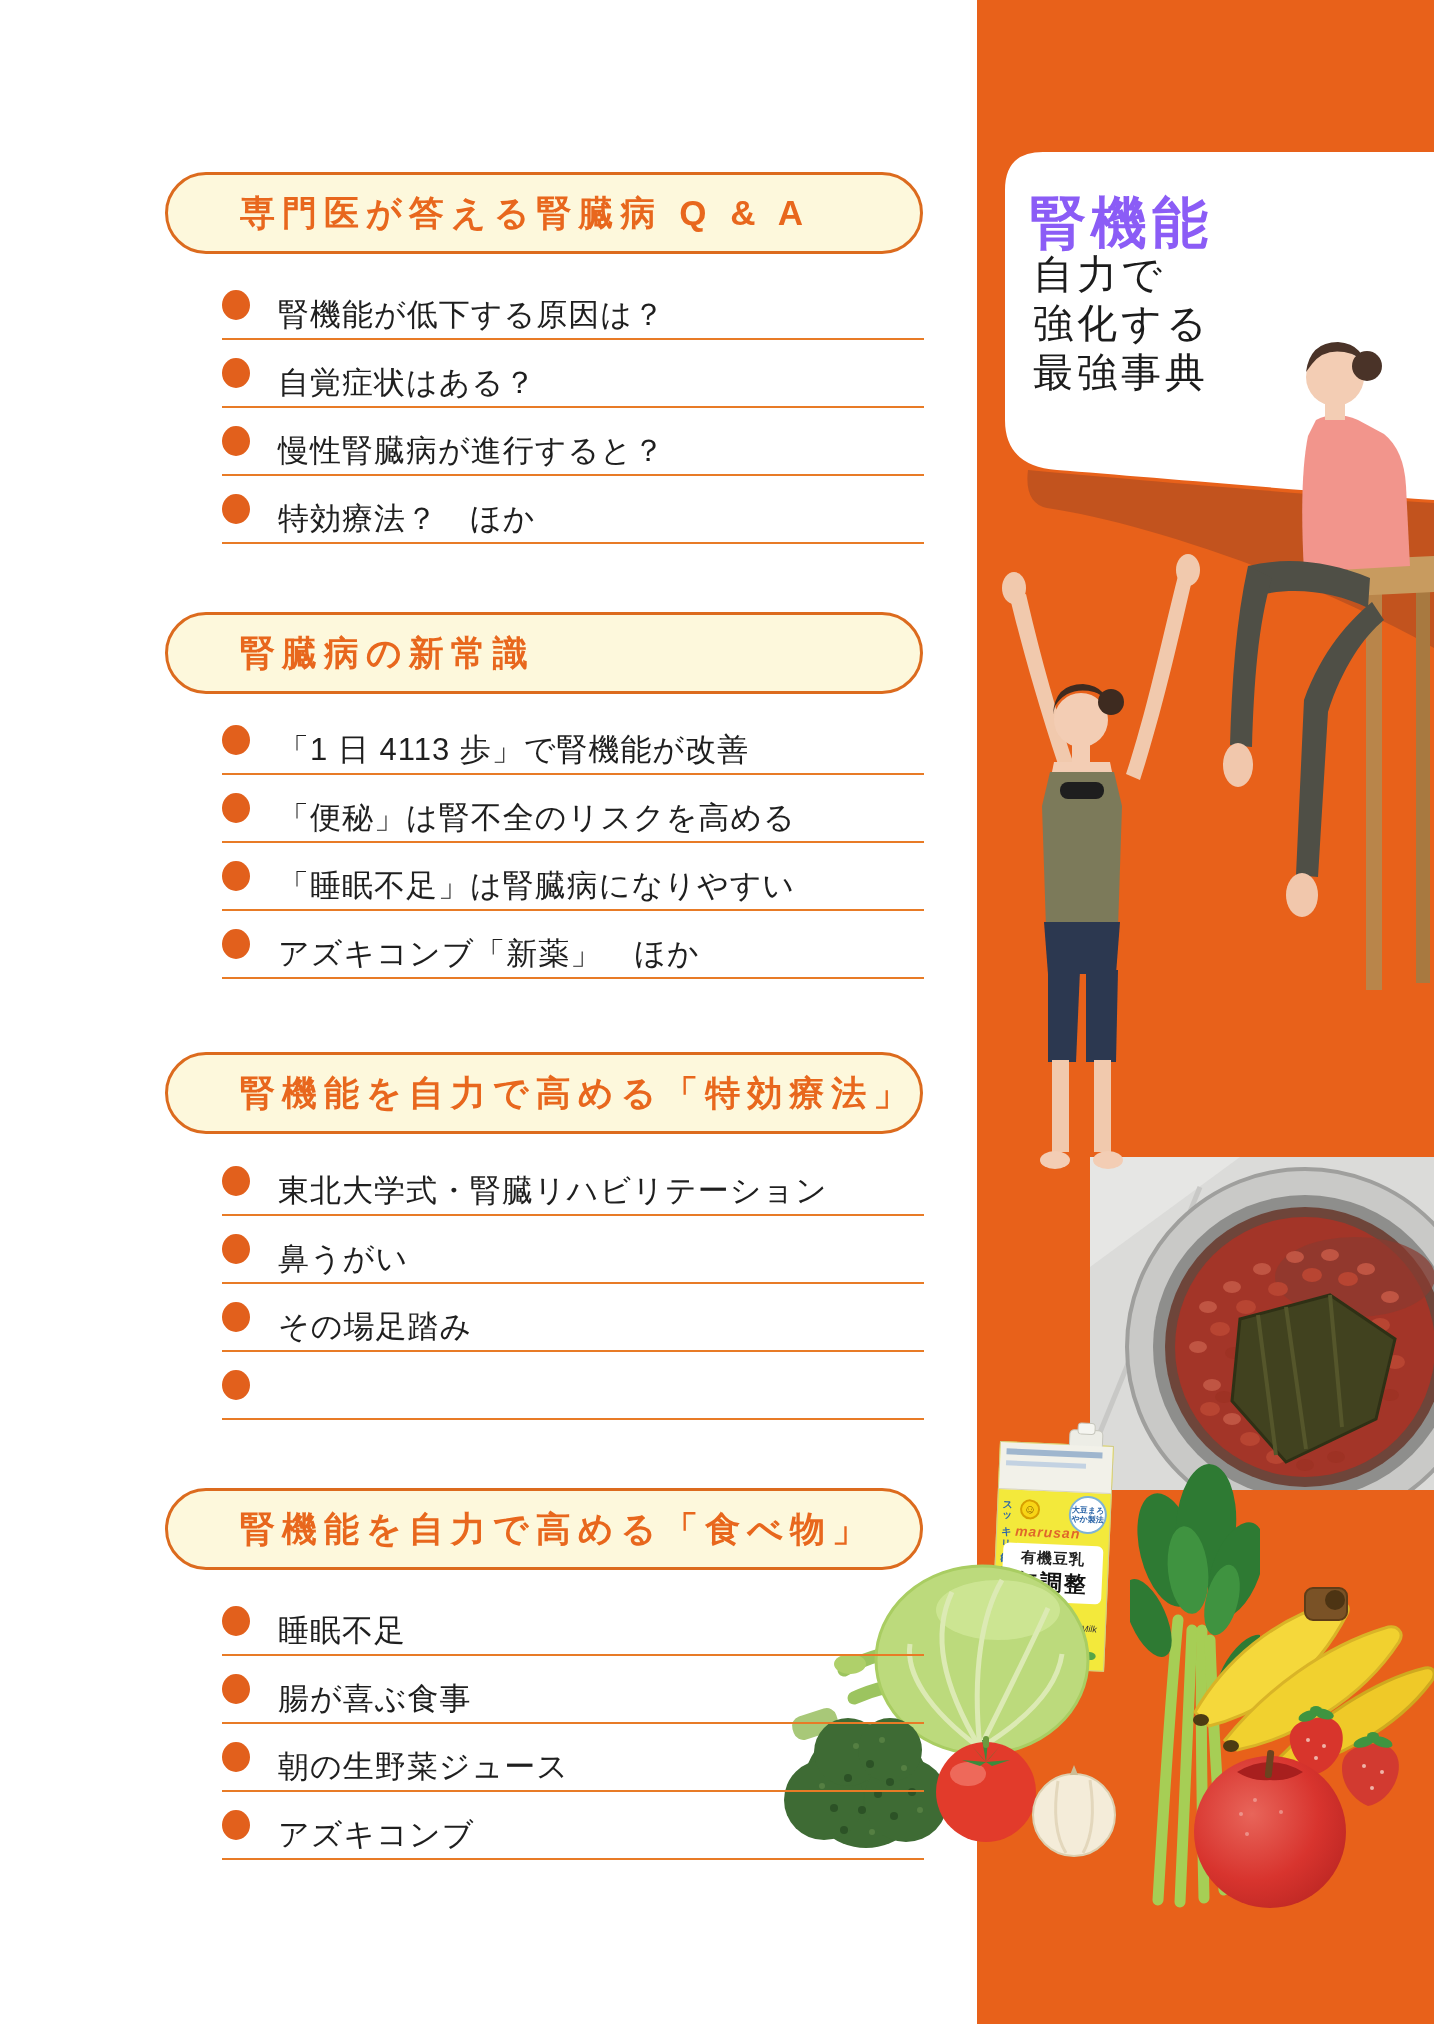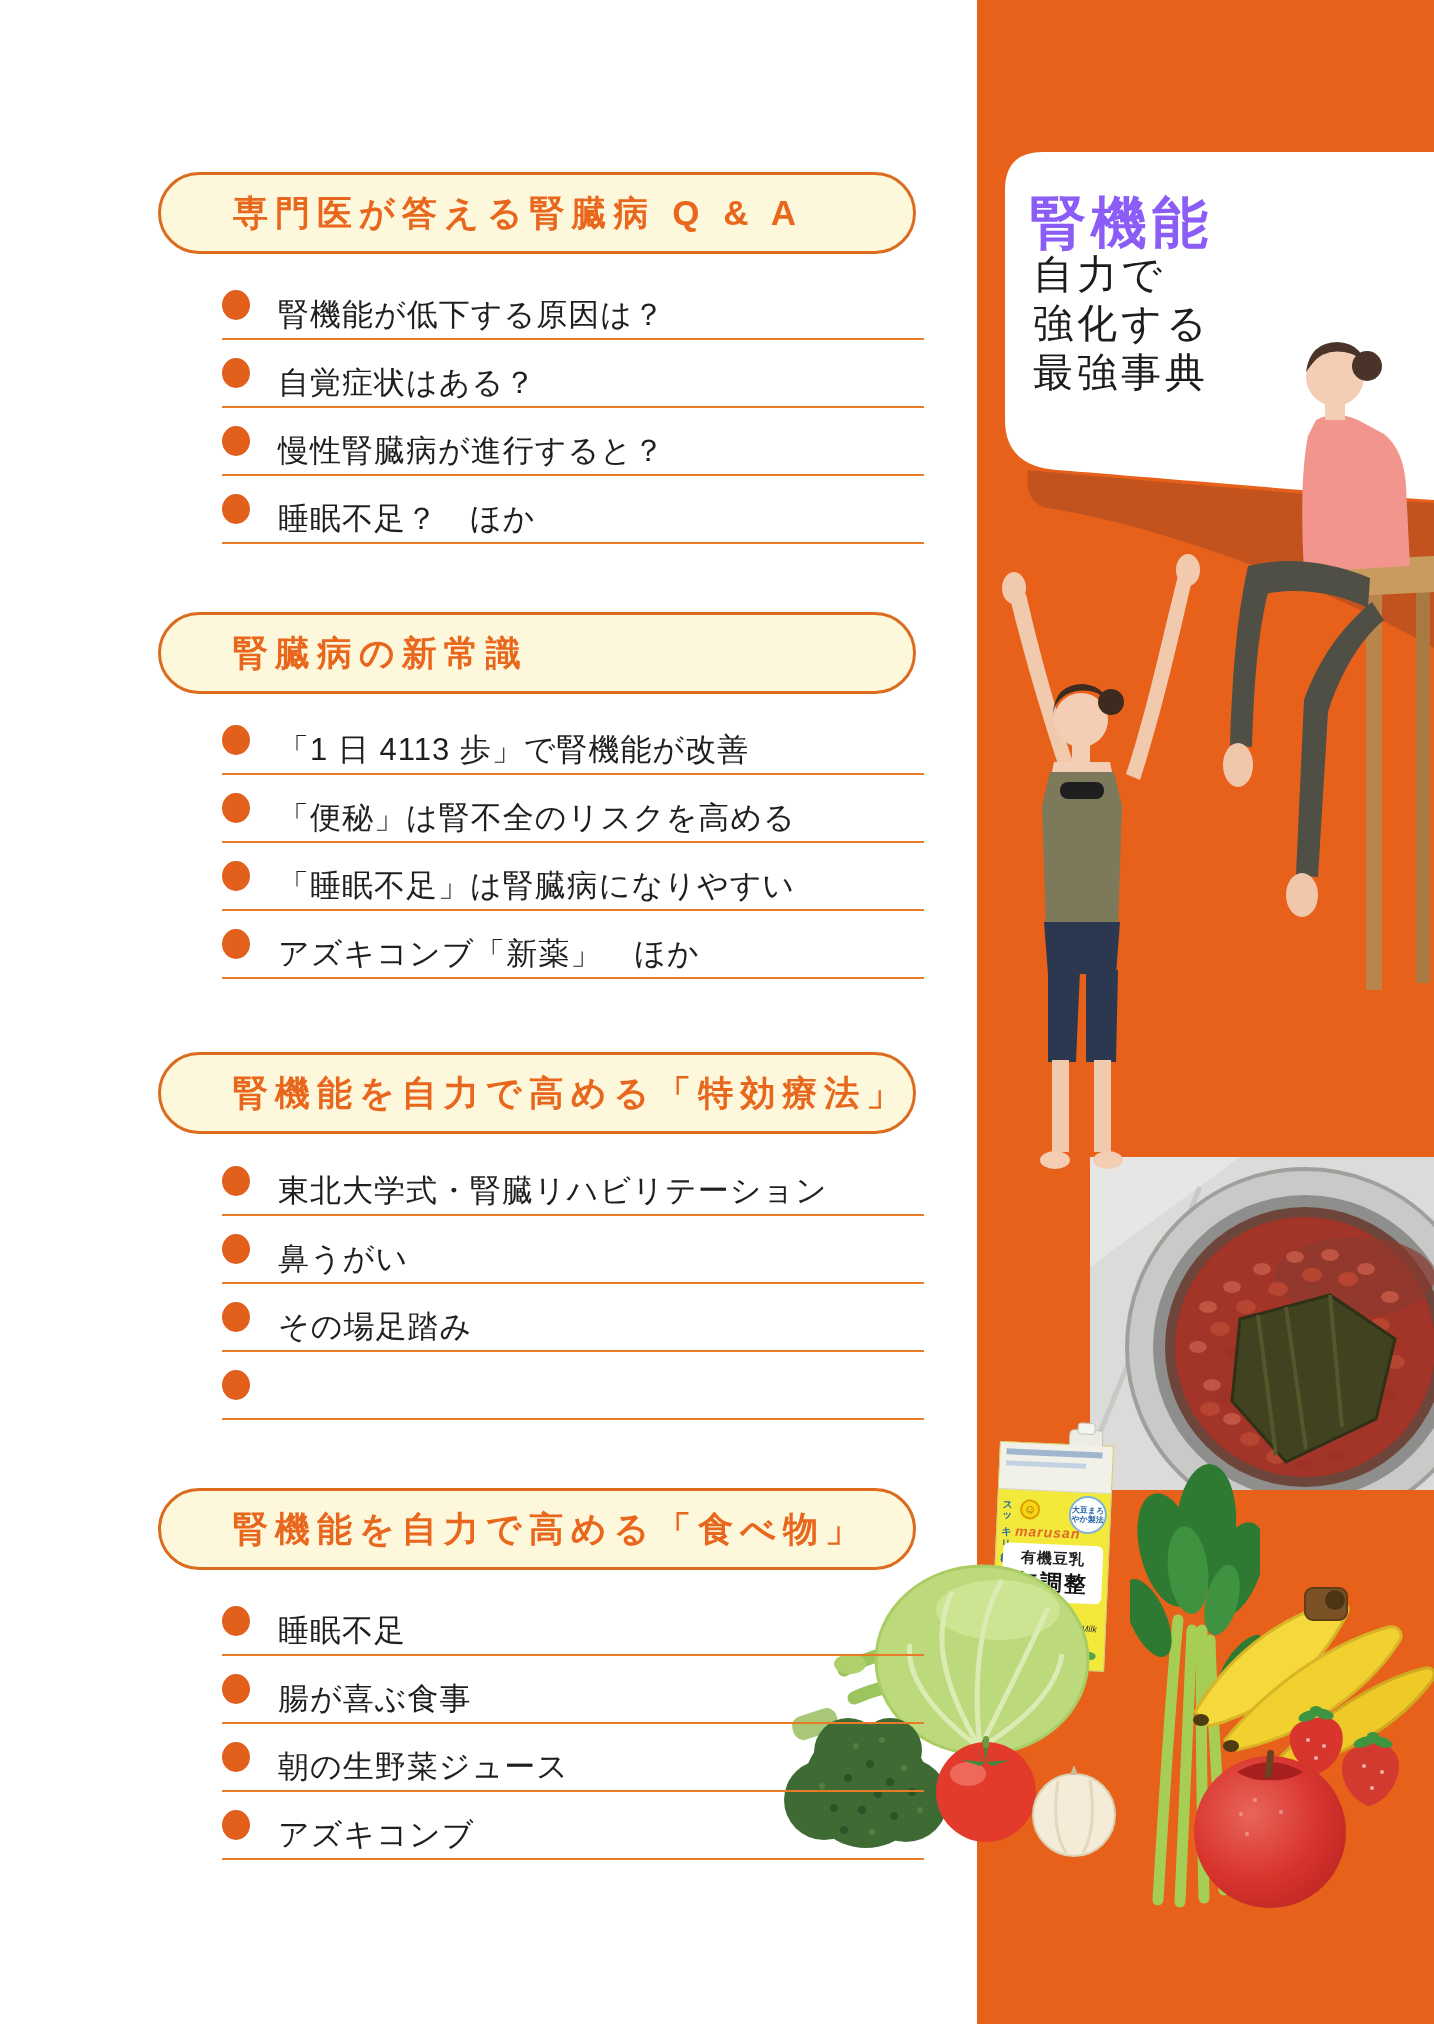--- a/index.html
+++ b/index.html
@@ -1,19 +1,19 @@
 <!DOCTYPE html>
 <html><head>
 <meta charset="utf-8">
 <style>
   html,body{margin:0;padding:0;background:#888;}
   .page{position:relative;width:1434px;height:2024px;background:#ffffff;overflow:hidden;
         font-family:"Liberation Sans",sans-serif;margin:0 auto;}
   
-  .pill{position:absolute;left:158px;width:758px;height:82px;box-sizing:border-box;
+  .pill{position:absolute;left:165px;width:758px;height:82px;box-sizing:border-box;
         background:#FDF8DC;border:3px solid #DC6B1E;border-radius:41px;
         display:flex;align-items:center;padding-left:72px;}
   .pill span{color:#E8671D;font-size:35px;font-weight:bold;letter-spacing:7px;white-space:nowrap;}
   .list{position:absolute;left:222px;width:702px;}
   .row{height:66px;display:flex;align-items:center;border-bottom:2px solid #E87B26;}
   .bullet{width:28px;height:30px;border-radius:50%;background:#E2601C;margin-right:28px;flex:none;}
   .row-label{font-size:31px;color:#1F1F1F;letter-spacing:1px;white-space:nowrap;margin-top:20px;}
   
   .band-svg{position:absolute;left:977px;top:0;width:457px;height:2024px;}
   .panel-title{position:absolute;left:1030px;top:186px;font-size:56px;font-weight:bold;
@@ -329,21 +329,21 @@
     <div class="row">
         <span class="bullet"></span>
         <span class="row-label">自覚症状はある？</span>
       </div>
     <div class="row">
         <span class="bullet"></span>
         <span class="row-label">慢性腎臓病が進行すると？</span>
       </div>
     <div class="row">
         <span class="bullet"></span>
-        <span class="row-label">睡眠不足？　ほか</span>
+        <span class="row-label">特効療法？　ほか</span>
       </div>
   </div>
 
   <div class="pill" style="top:612px">
     <span>腎臓病の新常識</span>
   </div>
   <div class="list" style="top:707px">
     <div class="row">
         <span class="bullet"></span>
         <span class="row-label">「1 日 4113 歩」で腎機能が改善</span>

